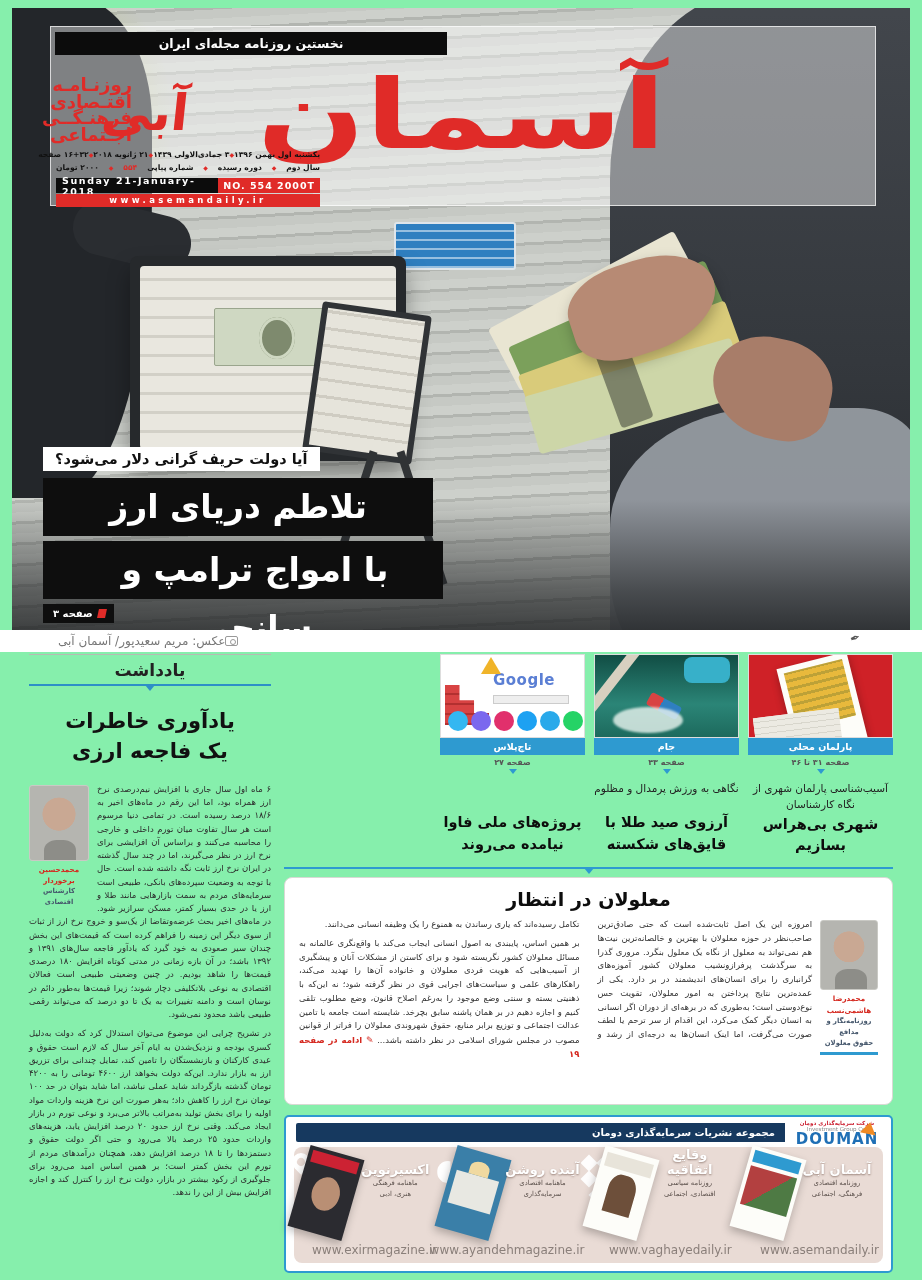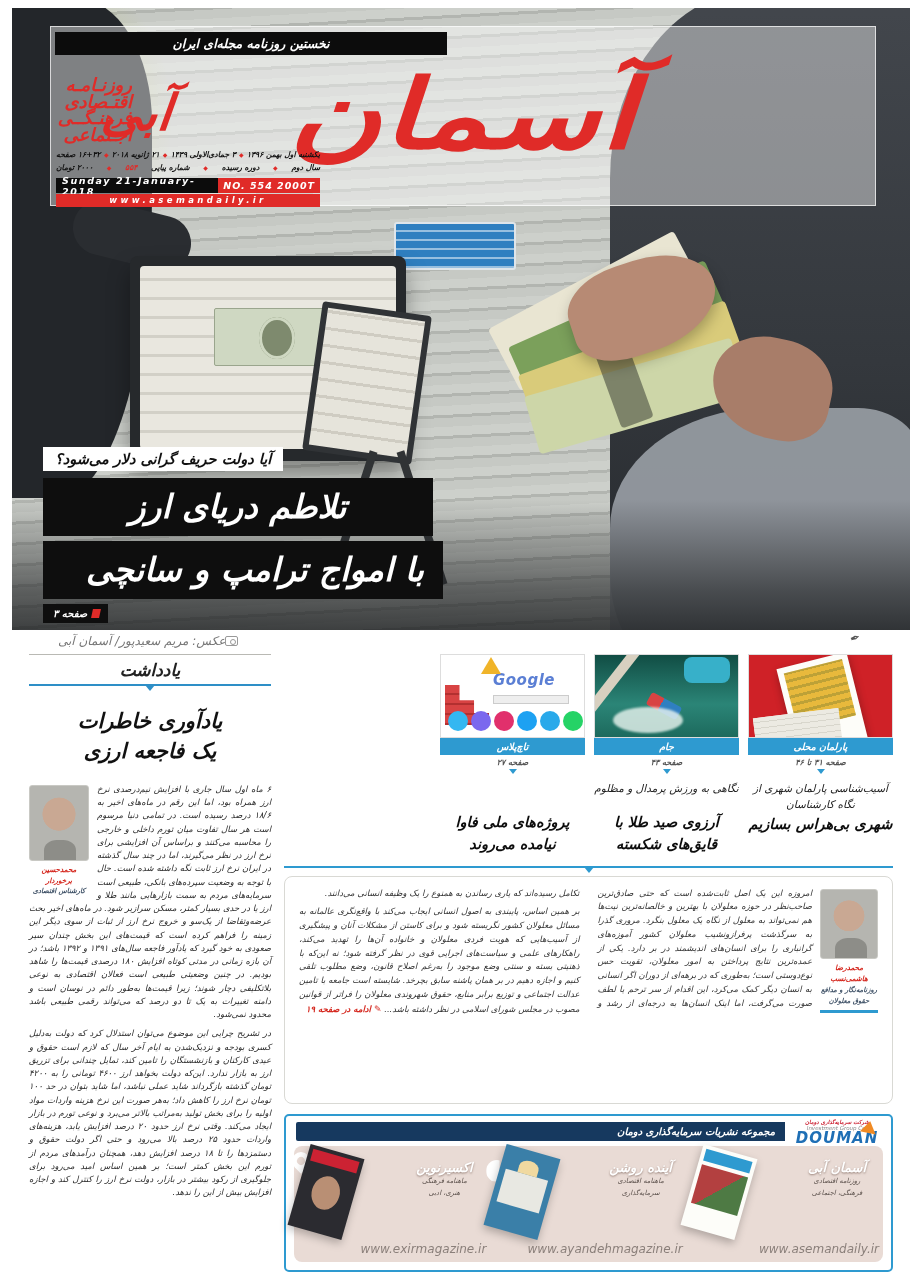--- a/index.html
+++ b/index.html
@@ -1,18 +1,18 @@
 <!DOCTYPE html>
 <html lang="fa"><head>
 <meta charset="utf-8">
 <style>
   * { margin:0; padding:0; box-sizing:border-box; }
   html,body { background:#d8d8d4; }
-  .page { position:relative; width:922px; height:1280px; margin:0 auto; background:#ffffff;
-          font-family:"DejaVu Sans", sans-serif; overflow:hidden;font-style:italic; }
+  .page { position:relative; width:922px; height:1280px; margin:0 auto; background:#86efac;
+          font-family:"DejaVu Sans", sans-serif; overflow:hidden; }
 
   
   .photo { position:absolute; left:12px; top:8px; width:898px; height:622px; overflow:hidden;
            background:repeating-linear-gradient(177deg,#cdd0cb 0 9px,#b2b5b0 9px 12px,#c6c9c4 12px 21px); }
   .photo .tint { position:absolute; left:-40px; top:-30px; width:200px; height:280px;
            background:radial-gradient(closest-side,rgba(190,200,90,.55),rgba(190,200,90,0)); }
   .photo .tint2 { position:absolute; left:-20px; top:150px; width:120px; height:160px;
            background:radial-gradient(closest-side,rgba(220,190,60,.5),rgba(220,190,60,0)); }
   .fig-left { position:absolute; left:-30px; top:-10px; width:170px; height:500px; background:#23262a;
            border-radius:0 45% 55% 0 / 0 25% 60% 0; }
@@ -391,20 +391,21 @@
           <div class="tkick"></div>
           <div class="thead">پروژه‌های ملی فاوا نیامده می‌روند</div>
         </div>
       </div>
 
       <div class="divider">
           <b></b>
         </div>
 
       <div class="feature">
+        <div class="ftitle">معلولان در انتظار</div>
         <div class="fbody">
           <div class="f-author">
             <div class="aphoto"></div>
             <div class="aname">محمدرضا هاشمی‌نسب</div>
             <div class="arole">روزنامه‌نگار و مدافع</div>
             <div class="arole">حقوق معلولان</div>
             <div class="bar"></div>
           </div>
           <p>امروزه این یک اصل ثابت‌شده است که حتی صادق‌ترین صاحب‌نظر در حوزه معلولان با بهترین و خالصانه‌ترین نیت‌ها هم نمی‌تواند به معلول از نگاه یک معلول بنگرد. مروری گذرا به سرگذشت پرفرازونشیب معلولان کشور آموزه‌های گرانباری را برای انسان‌های اندیشمند در بر دارد. یکی از عمده‌ترین نتایج پرداختن به امور معلولان، تقویت حس نوع‌دوستی است؛ به‌طوری که در برهه‌ای از دوران اگر انسانی به انسان دیگر کمک می‌کرد، این اقدام از سر ترحم یا لطف صورت می‌گرفت، اما اینک انسان‌ها به درجه‌ای از رشد و تکامل رسیده‌اند که یاری رساندن به همنوع را یک وظیفه انسانی می‌دانند.</p>
           <p>
@@ -435,20 +436,39 @@
                 <u></u>
               </div>
             <div class="pub-text">
               <div class="pub-name">آسمان آبی</div>
               <div class="pub-desc">روزنامه اقتصادی</div>
               <div class="pub-desc">فرهنگی، اجتماعی</div>
               <div class="pub-url">www.asemandaily.ir</div>
             </div>
           </div>
 
+          <div class="pub">
+            <span class="deco-diamonds">
+                <i></i>
+                <i></i>
+                <i></i>
+                <i></i>
+                <i></i>
+              </span>
+            <div class="cover vag">
+                <i></i>
+                <u></u>
+              </div>
+            <div class="pub-text">
+              <div class="pub-name">وقایع اتفاقیه</div>
+              <div class="pub-desc">روزنامه سیاسی</div>
+              <div class="pub-desc">اقتصادی، اجتماعی</div>
+              <div class="pub-url">www.vaghayedaily.ir</div>
+            </div>
+          </div>
 
           <div class="pub">
             <span class="deco-circle"></span>
             <div class="cover aya">
                 <i></i>
                 <u></u>
               </div>
             <div class="pub-text">
               <div class="pub-name">آینده روشن</div>
               <div class="pub-desc">ماهنامه اقتصادی</div>

